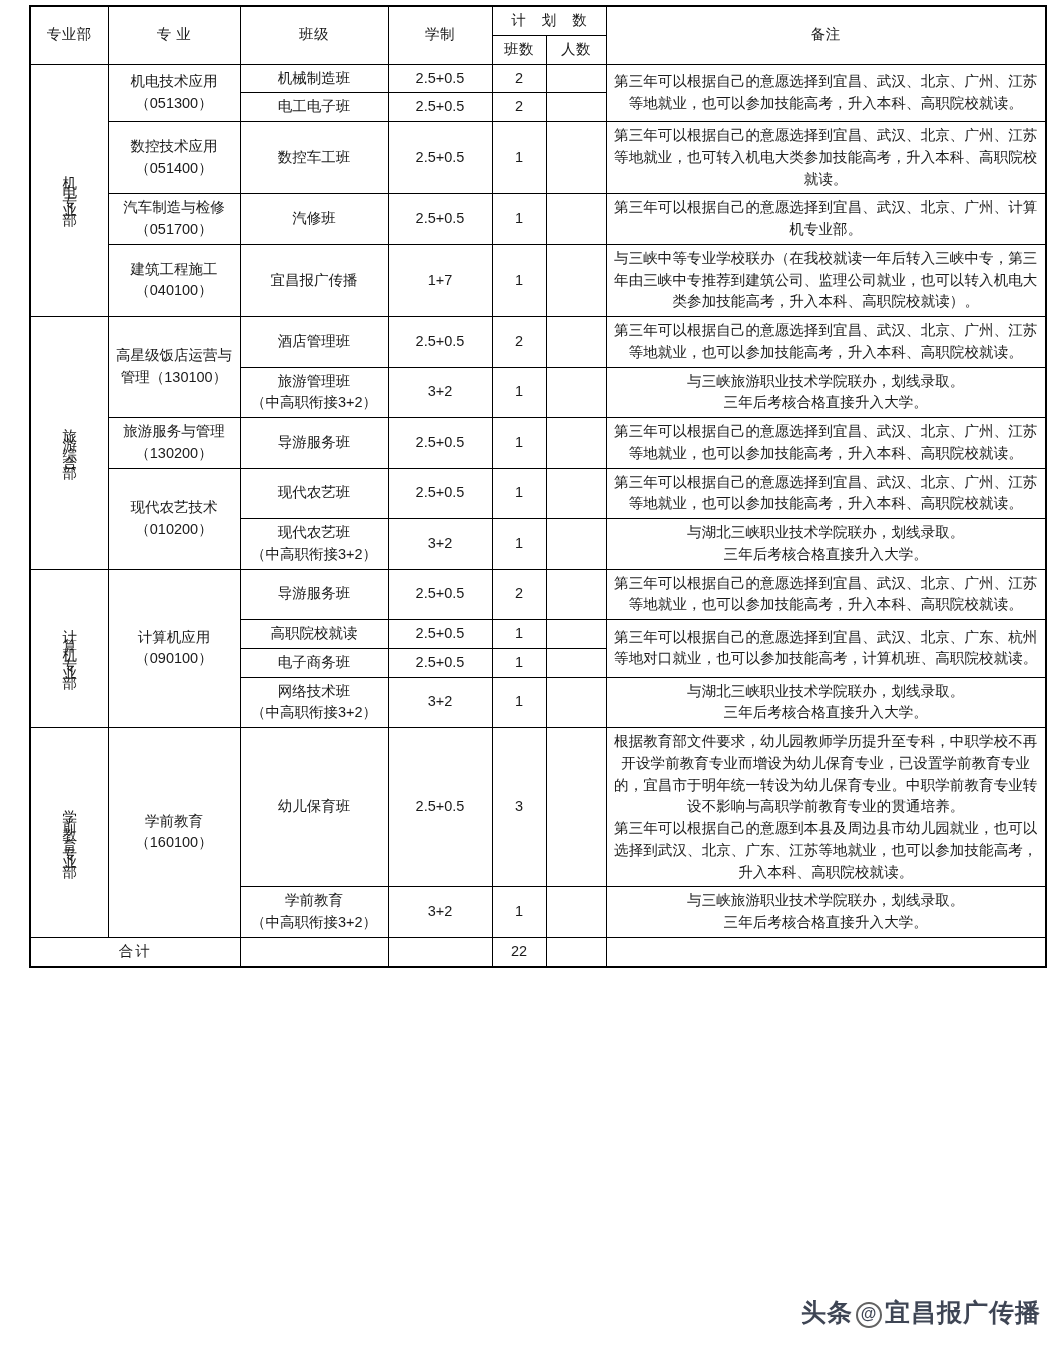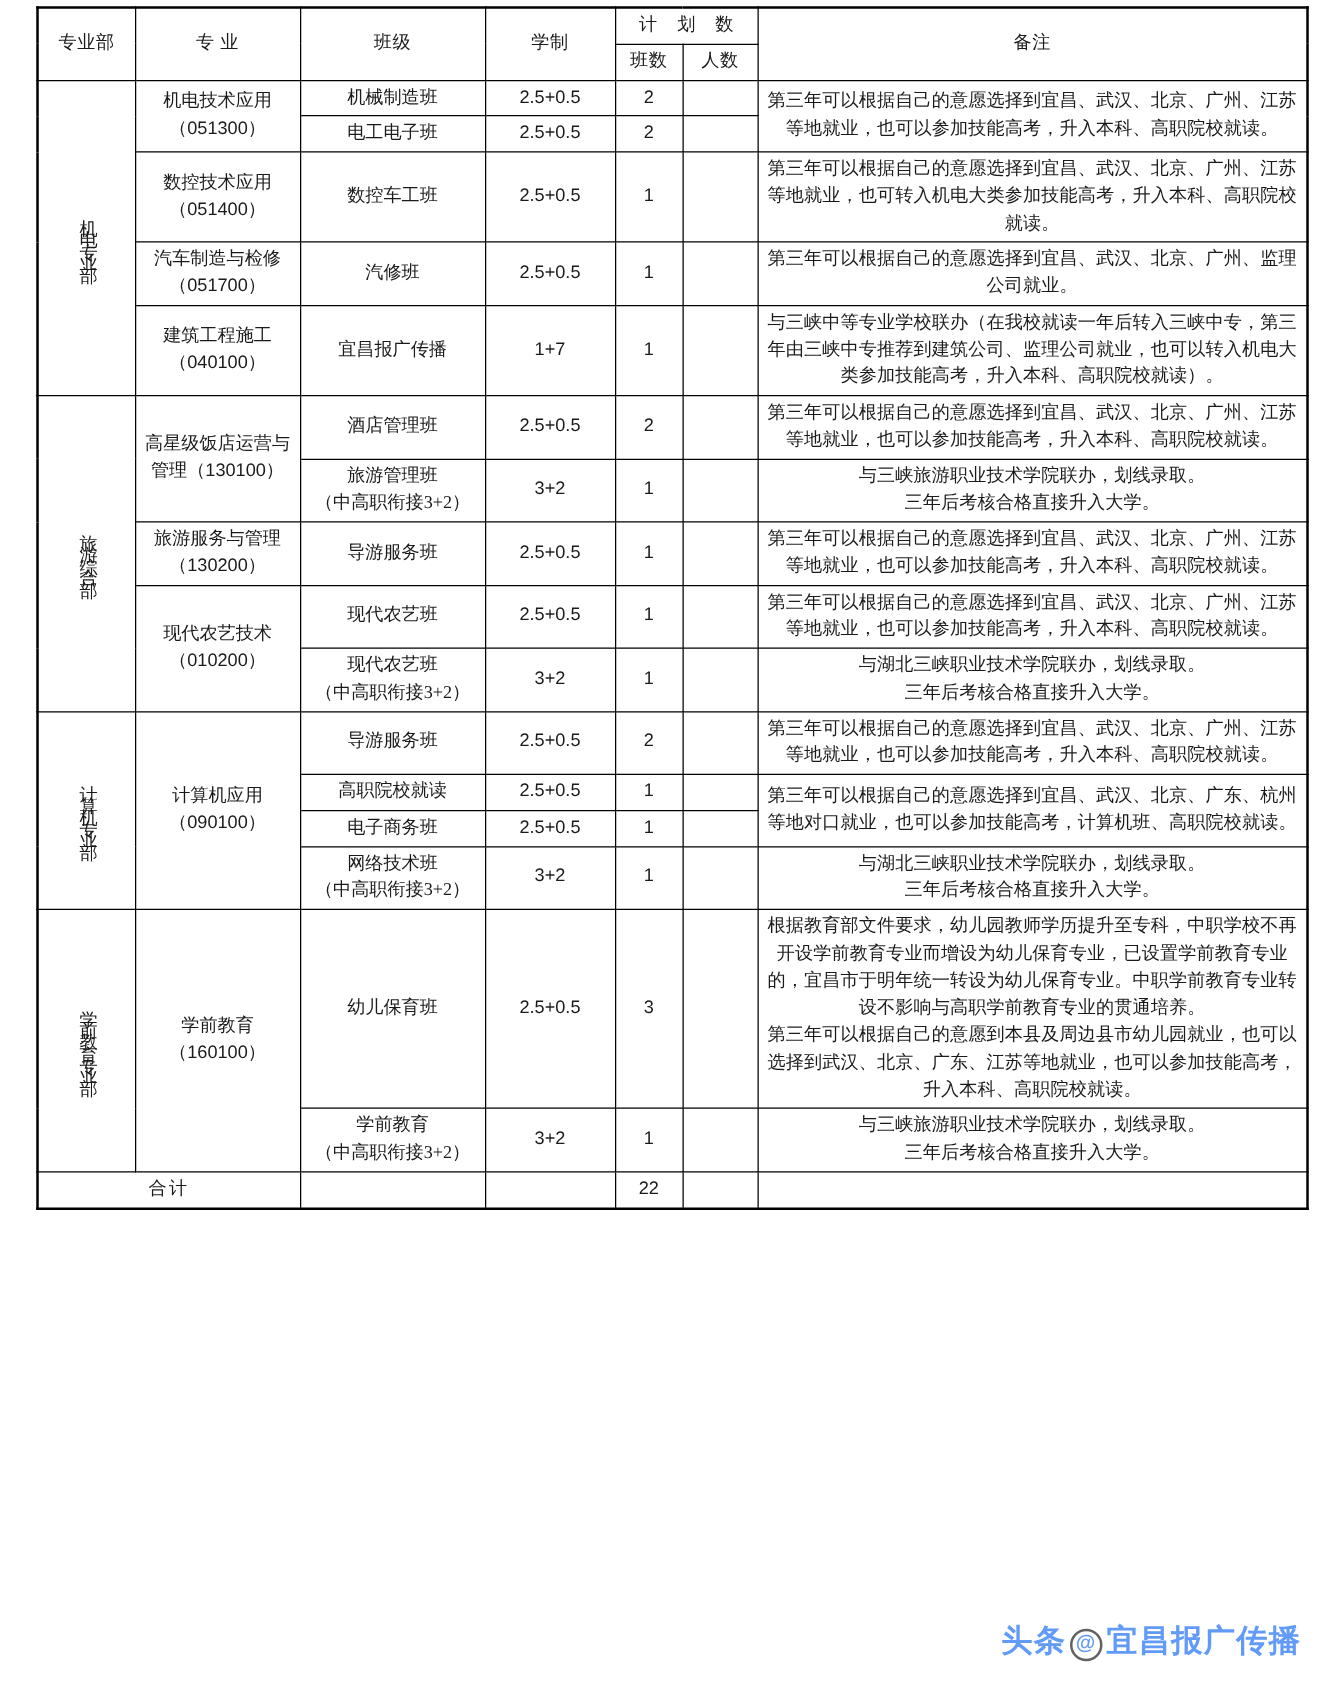--- a/index.html
+++ b/index.html
@@ -85,21 +85,20 @@
     font-size: 14.5px;
     line-height: 1.75;
     padding: 4px 8px;
     margin-left: 33px;
   }
 
   td.cls {
     font-size: 14.5px;
     line-height: 1.75;
     padding: 4px 6px;
-    font-family: Liberation Serif, serif;
   }
 
   td.sys, td.num, td.ppl {
     font-size: 14.5px;
   }
 
   td.remark {
     text-align: left;
     padding: 5px 9px 5px 10px;
     line-height: 1.72;
@@ -115,21 +114,21 @@
   td.total-val {
     font-size: 14.5px;
   }
 
   .watermark {
     position: absolute;
     right: 16px;
     bottom: 18px;
     font-size: 25px;
     font-weight: bold;
-    color: #3b82f6;
+    color: #0f172a;
     opacity: 0.80;
     letter-spacing: 1px;
     white-space: nowrap;
     pointer-events: none;
     font-family: "Liberation Sans", "DejaVu Sans", sans-serif;
   }
   .watermark .at {
     display: inline-block;
     border: 2px solid #3b3b3b;
     border-radius: 50%;
@@ -194,21 +193,21 @@
           <td class="num">1</td>
           <td class="ppl"></td>
           <td class="remark" rowspan="1">第三年可以根据自己的意愿选择到宜昌、武汉、北京、广州、江苏等地就业，也可转入机电大类参加技能高考，升入本科、高职院校就读。</td>
         </tr>
         <tr>
           <td class="major" rowspan="1">汽车制造与检修<br>（051700）</td>
           <td class="cls">汽修班</td>
           <td class="sys">2.5+0.5</td>
           <td class="num">1</td>
           <td class="ppl"></td>
-          <td class="remark" rowspan="1">第三年可以根据自己的意愿选择到宜昌、武汉、北京、广州、监理公司就业。</td>
+          <td class="remark" rowspan="1">第三年可以根据自己的意愿选择到宜昌、武汉、北京、广州、计算机专业部。</td>
         </tr>
         <tr>
           <td class="major" rowspan="1">建筑工程施工<br>（040100）</td>
           <td class="cls">宜昌报广传播</td>
           <td class="sys">1+7</td>
           <td class="num">1</td>
           <td class="ppl"></td>
           <td class="remark" rowspan="1">与三峡中等专业学校联办（在我校就读一年后转入三峡中专，第三年由三峡中专推荐到建筑公司、监理公司就业，也可以转入机电大类参加技能高考，升入本科、高职院校就读）。</td>
         </tr>
         <tr>

